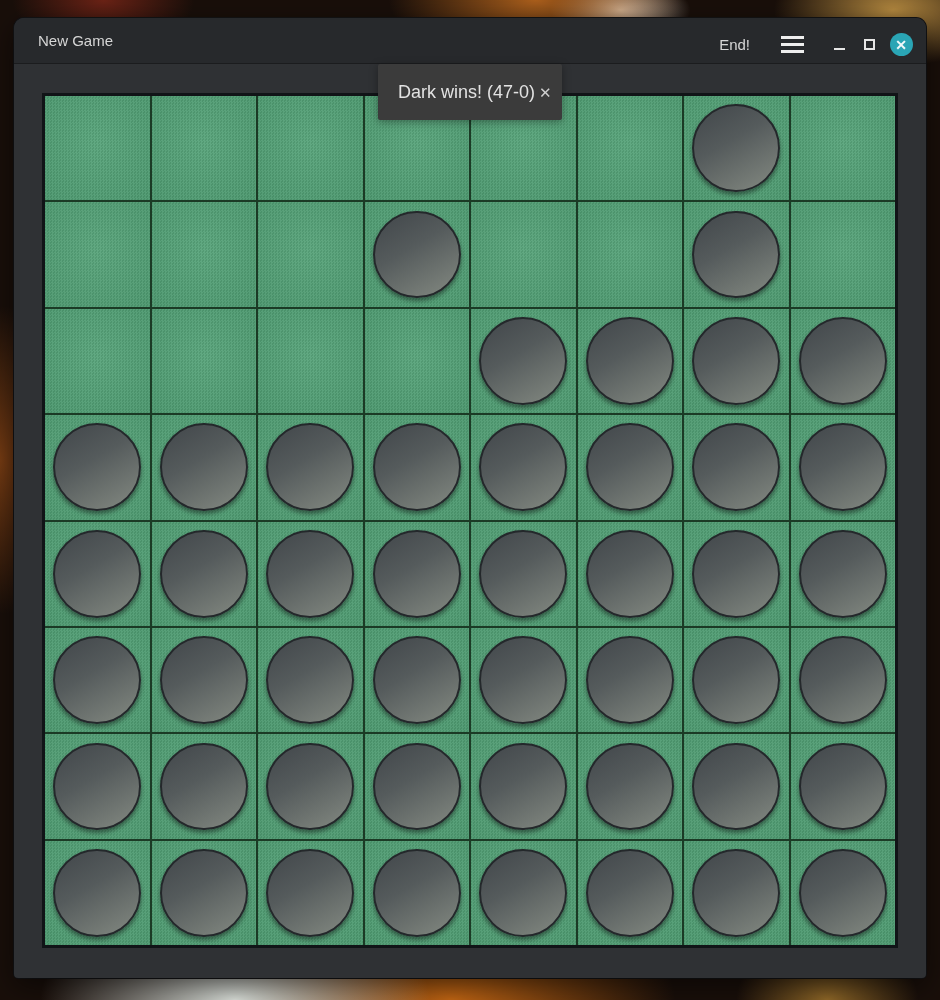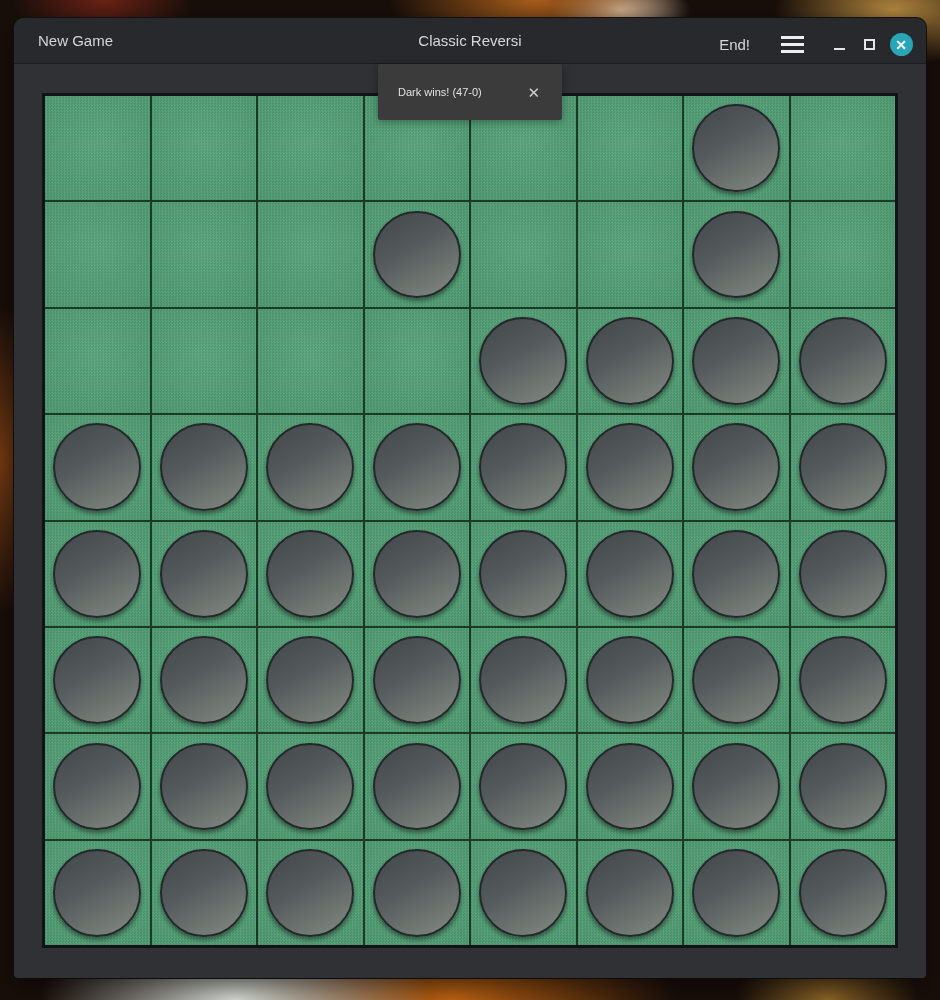--- a/index.html
+++ b/index.html
@@ -124,37 +124,36 @@
     position: absolute;
     left: 378px; top: 64px;
     width: 184px; height: 56px;
     background: #3b3b3b;
     border-radius: 2px;
     display: flex; align-items: center;
     padding: 0 18px 0 20px;
     box-shadow: 0 2px 8px rgba(0,0,0,0.35);
     z-index: 5;
   }
-  .toast-msg { color: #e2e2e2; font-size: 11px; white-space: nowrap; }
+  .toast-msg { color: #e2e2e2; font-size: 18px; white-space: nowrap; }
   .toast-close {
     margin-left: auto;
     background: transparent; border: none;
     color: #cfcfcf; font-size: 15px; line-height: 1;
     padding: 4px;
   }
 </style>
 </head>
 <body>
 
 <div class="window">
 
   <div class="titlebar">
     <button class="tb-btn">New Game</button>
 
-    <div class="tb-title">Classic Reversi</div>
 
     <div class="tb-right">
       <button class="tb-btn end-btn">End!</button>
 
       <button class="hamburger">
         <span></span>
         <span></span>
         <span></span>
       </button>
 

